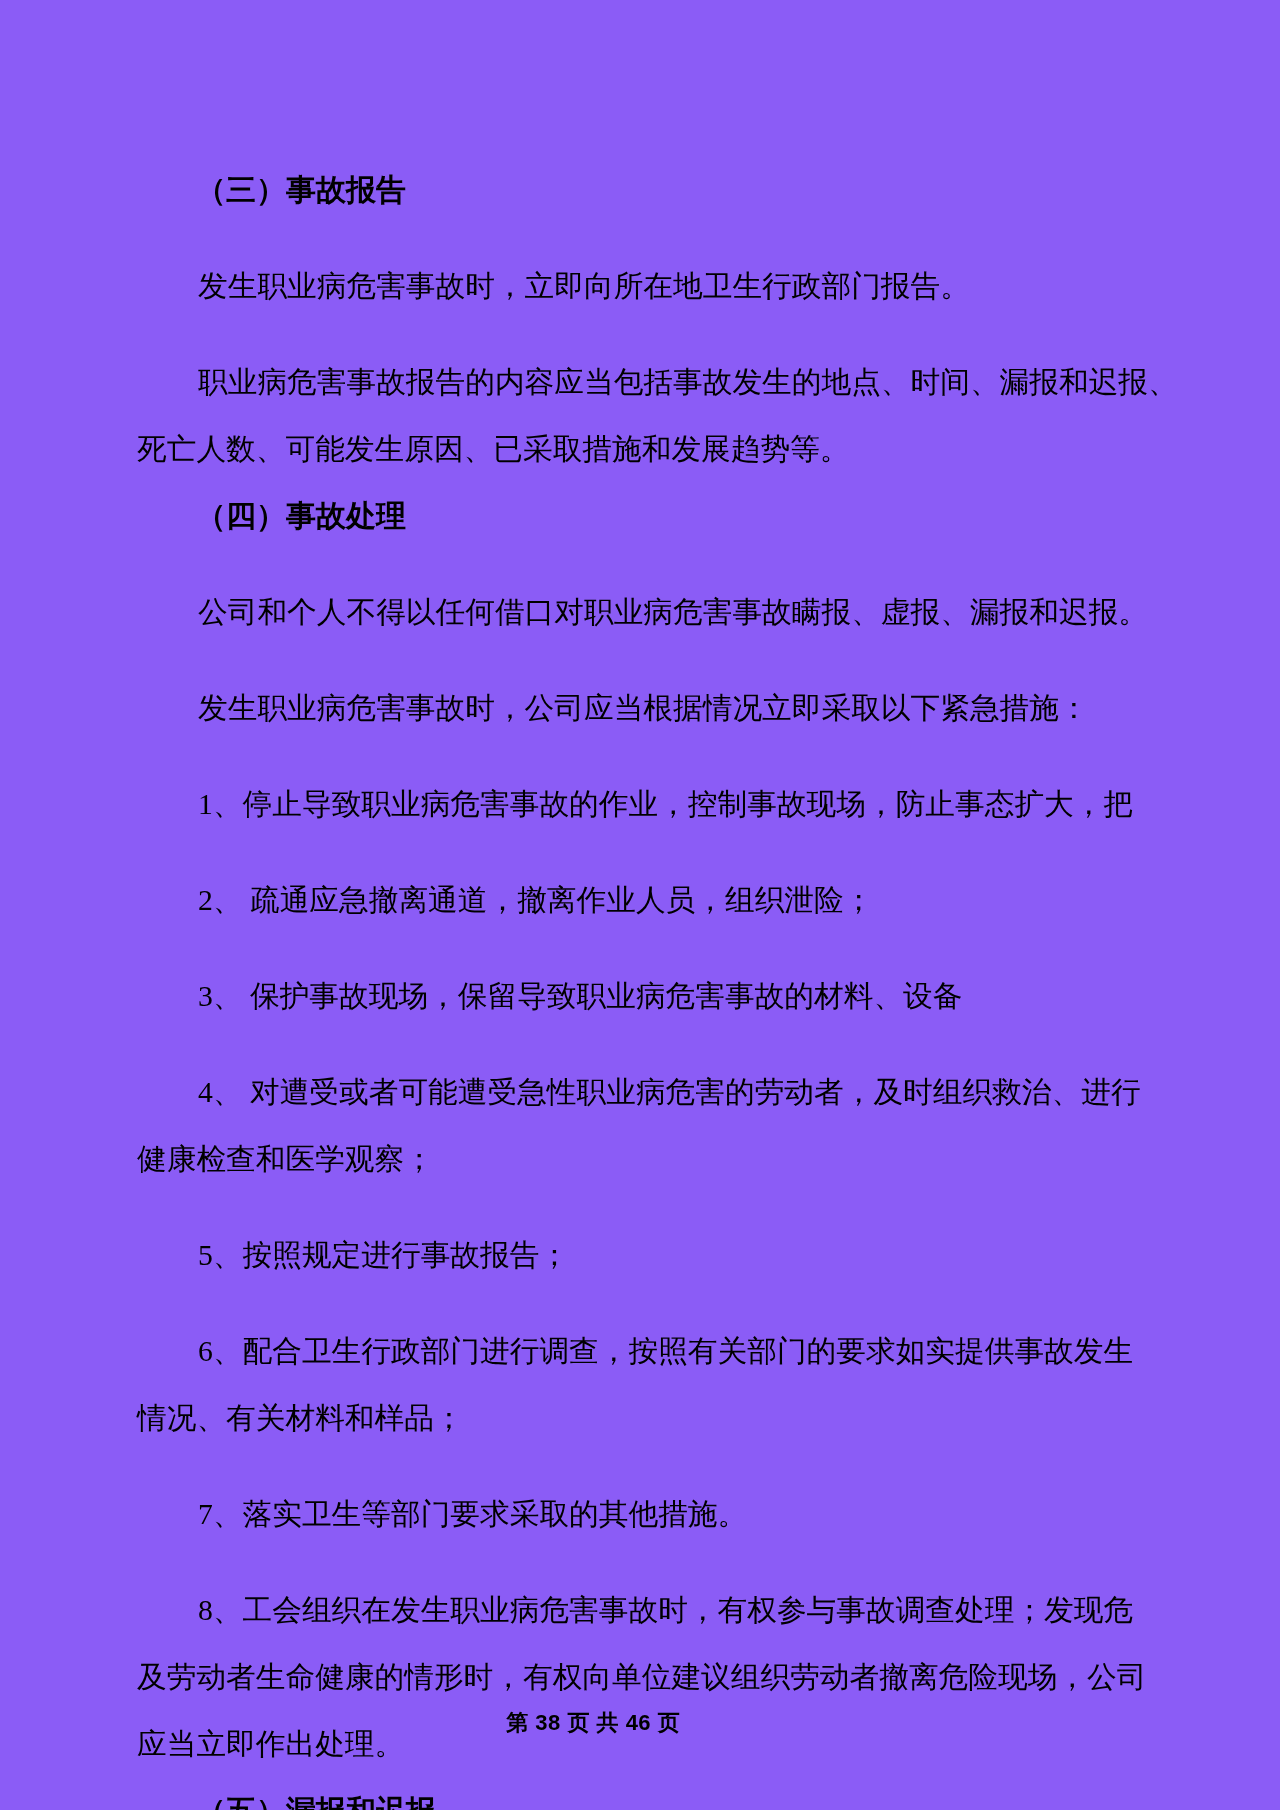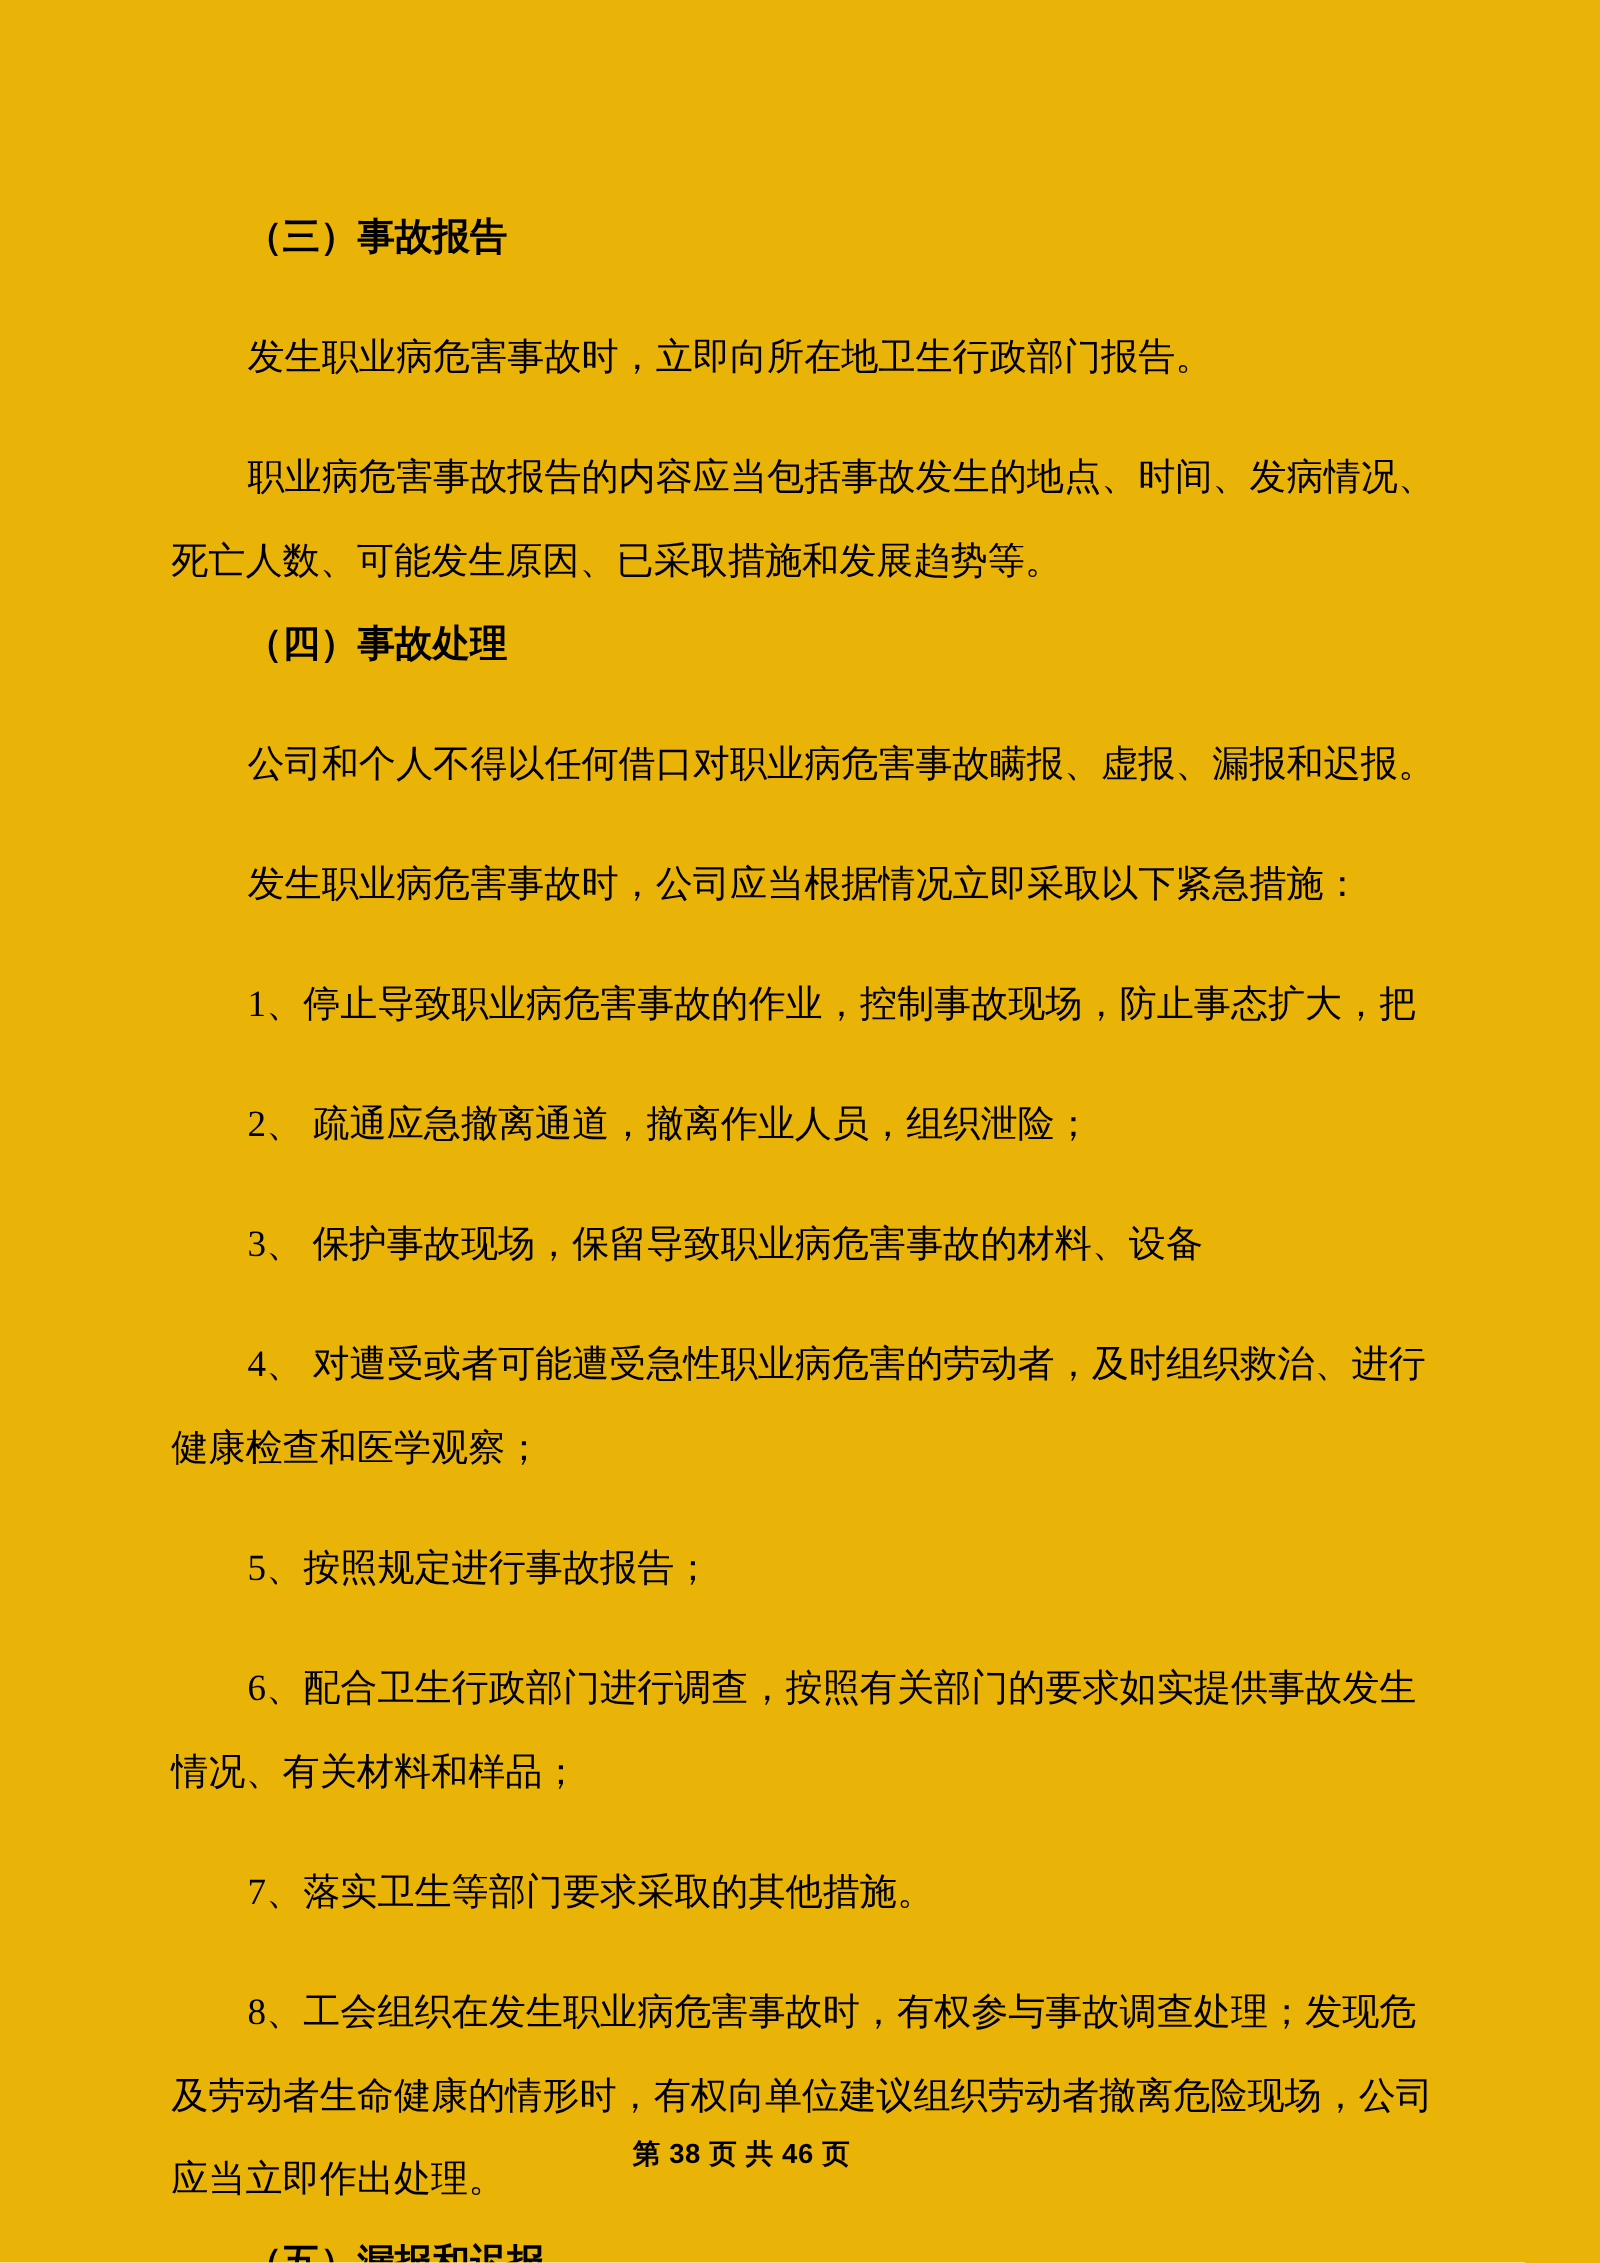--- a/index.html
+++ b/index.html
@@ -4,21 +4,21 @@
 <style>
   html, body {
     margin: 0;
     padding: 0;
     background: #ffffff;
   }
   .page {
     position: relative;
     width: 1280px;
     height: 1810px;
-    background: #eab308;
+    background: #8b5cf6;
     color: #000000;
     overflow: hidden;
   }
   .content {
     position: absolute;
     left: 137px;
     top: 172px;
     width: 1016px;
   }
   .line {
@@ -52,21 +52,21 @@
     color: #000000;
   }
 </style>
 </head>
 <body>
 
 <div class="page">
   <div class="content" id="document-body">
       <div class="line heading">（三）事故报告</div>
       <div class="line indent">发生职业病危害事故时，立即向所在地卫生行政部门报告。</div>
-      <div class="line indent">职业病危害事故报告的内容应当包括事故发生的地点、时间、发病情况、</div>
+      <div class="line indent">职业病危害事故报告的内容应当包括事故发生的地点、时间、漏报和迟报、</div>
       <div class="line">死亡人数、可能发生原因、已采取措施和发展趋势等。</div>
       <div class="line heading">（四）事故处理</div>
       <div class="line indent">公司和个人不得以任何借口对职业病危害事故瞒报、虚报、漏报和迟报。</div>
       <div class="line indent">发生职业病危害事故时，公司应当根据情况立即采取以下紧急措施：</div>
       <div class="line indent">1、停止导致职业病危害事故的作业，控制事故现场，防止事态扩大，把</div>
       <div class="line indent">2、 疏通应急撤离通道，撤离作业人员，组织泄险；</div>
       <div class="line indent">3、 保护事故现场，保留导致职业病危害事故的材料、设备</div>
       <div class="line indent">4、 对遭受或者可能遭受急性职业病危害的劳动者，及时组织救治、进行</div>
       <div class="line">健康检查和医学观察；</div>
       <div class="line indent">5、按照规定进行事故报告；</div>

